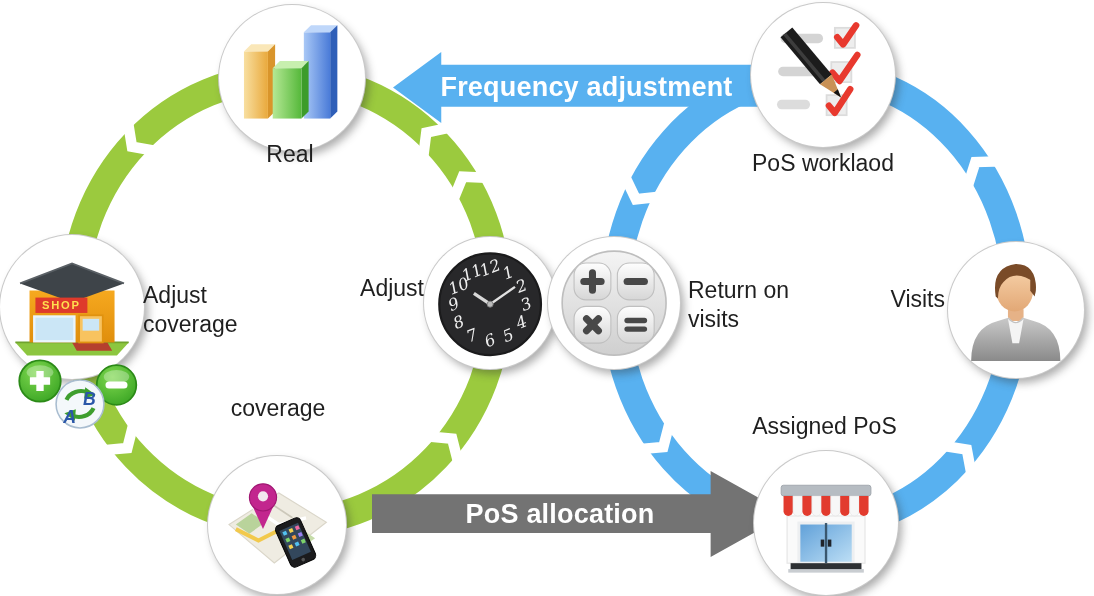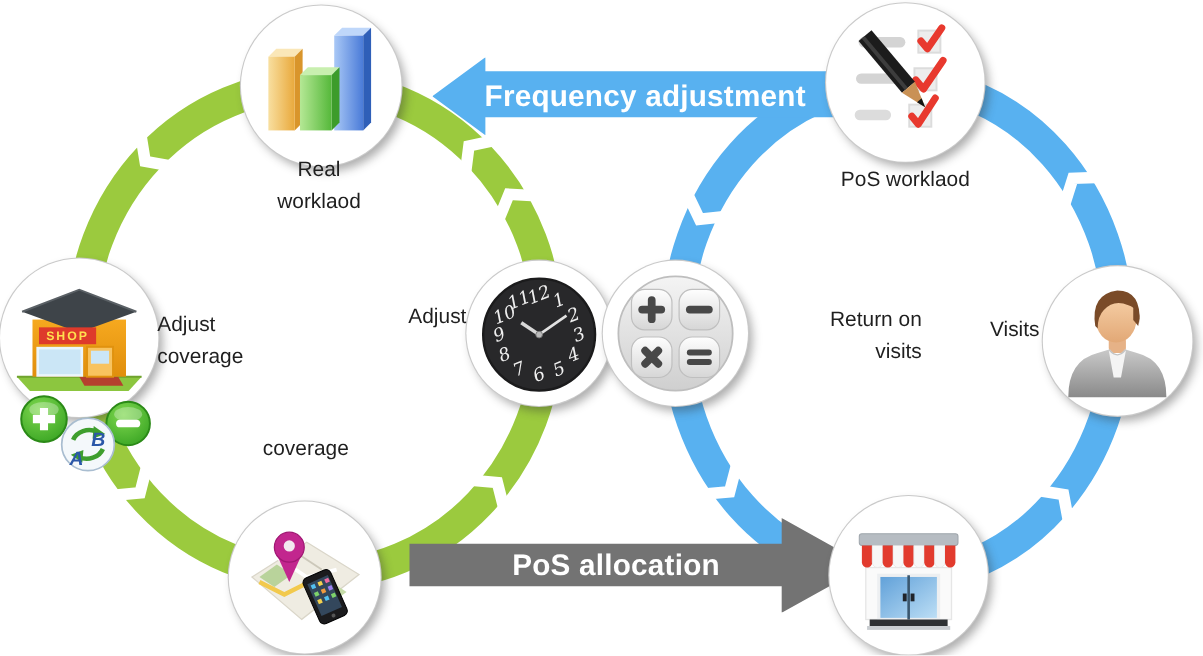--- a/index.html
+++ b/index.html
@@ -10,21 +10,21 @@
          color:#fff;font-weight:bold;font-size:27px;letter-spacing:0.2px;}
   .arrow-left{clip-path:polygon(0% 50%,12.8% 0%,12.8% 18%,100% 18%,100% 77%,12.8% 77%,12.8% 100%);
               padding-left:10px;}
   .arrow-right{clip-path:polygon(100% 50%,81.4% 100%,81.4% 72%,0% 72%,0% 27%,81.4% 27%,81.4% 0%);
                padding-right:40px;}
   .node{position:absolute;z-index:3;background:#fff;border-radius:50%;
         box-shadow:0 0 0 1px #c9c9c9, 4px 5px 9px rgba(50,50,50,.40);}
   .node svg{position:absolute;left:9%;top:9%;width:82%;height:82%;}
   .badge{position:absolute;z-index:4;}
   .badge svg{width:100%;height:100%;}
-  .lbl{position:absolute;z-index:5;font-size:19px;line-height:29px;color:#1f1f1f;}
+  .lbl{position:absolute;z-index:5;font-size:23px;line-height:29px;color:#1f1f1f;}
   .lbl span{display:block;}
   .t-center{text-align:center;}
   .t-right{text-align:right;}
   .t-left{text-align:left;}
 </style>
 </head>
 <body>
 
 <div class="canvas">
 
@@ -292,36 +292,38 @@
       <line x1="50" y1="50" x2="50" y2="84" stroke="#3A576E" stroke-width="2"></line>
       <rect x="45.5" y="64" width="3" height="6" fill="#20242A"></rect>
       <rect x="51.5" y="64" width="3" height="6" fill="#20242A"></rect>
       <rect x="20" y="84" width="60" height="6" fill="#2E3134"></rect>
       <rect x="18" y="89" width="64" height="3" fill="#C9CDD1"></rect>
     </svg>
   </div>
 
   <div class="lbl t-center" style="left:210px;top:140px;width:160px;">
     <span>Real</span>
-    <span>worklaod</span>
   </div>
   <div class="lbl t-left" style="left:143px;top:281px;width:130px;">
     <span>Adjust</span>
     <span>coverage</span>
   </div>
   <div class="lbl t-center" style="left:193px;top:394px;width:170px;">
     <span>coverage</span>
   </div>
   <div class="lbl t-right" style="left:294px;top:274px;width:130px;">
     <span>Adjust</span>
   </div>
-  <div class="lbl t-left" style="left:688px;top:276px;width:150px;text-align:right;">
+  <div class="lbl t-left" style="left:688px;top:276px;width:150px;">
     <span>Return on</span>
     <span>visits</span>
   </div>
   <div class="lbl t-center" style="left:742px;top:149px;width:162px;">
     <span>PoS worklaod</span>
   </div>
   <div class="lbl t-right" style="left:845px;top:285px;width:100px;">
     <span>Visits</span>
   </div>
+  <div class="lbl t-center" style="left:732px;top:412px;width:185px;">
+    <span>Assigned PoS</span>
+  </div>
 
 </div>
 
 </body></html>

